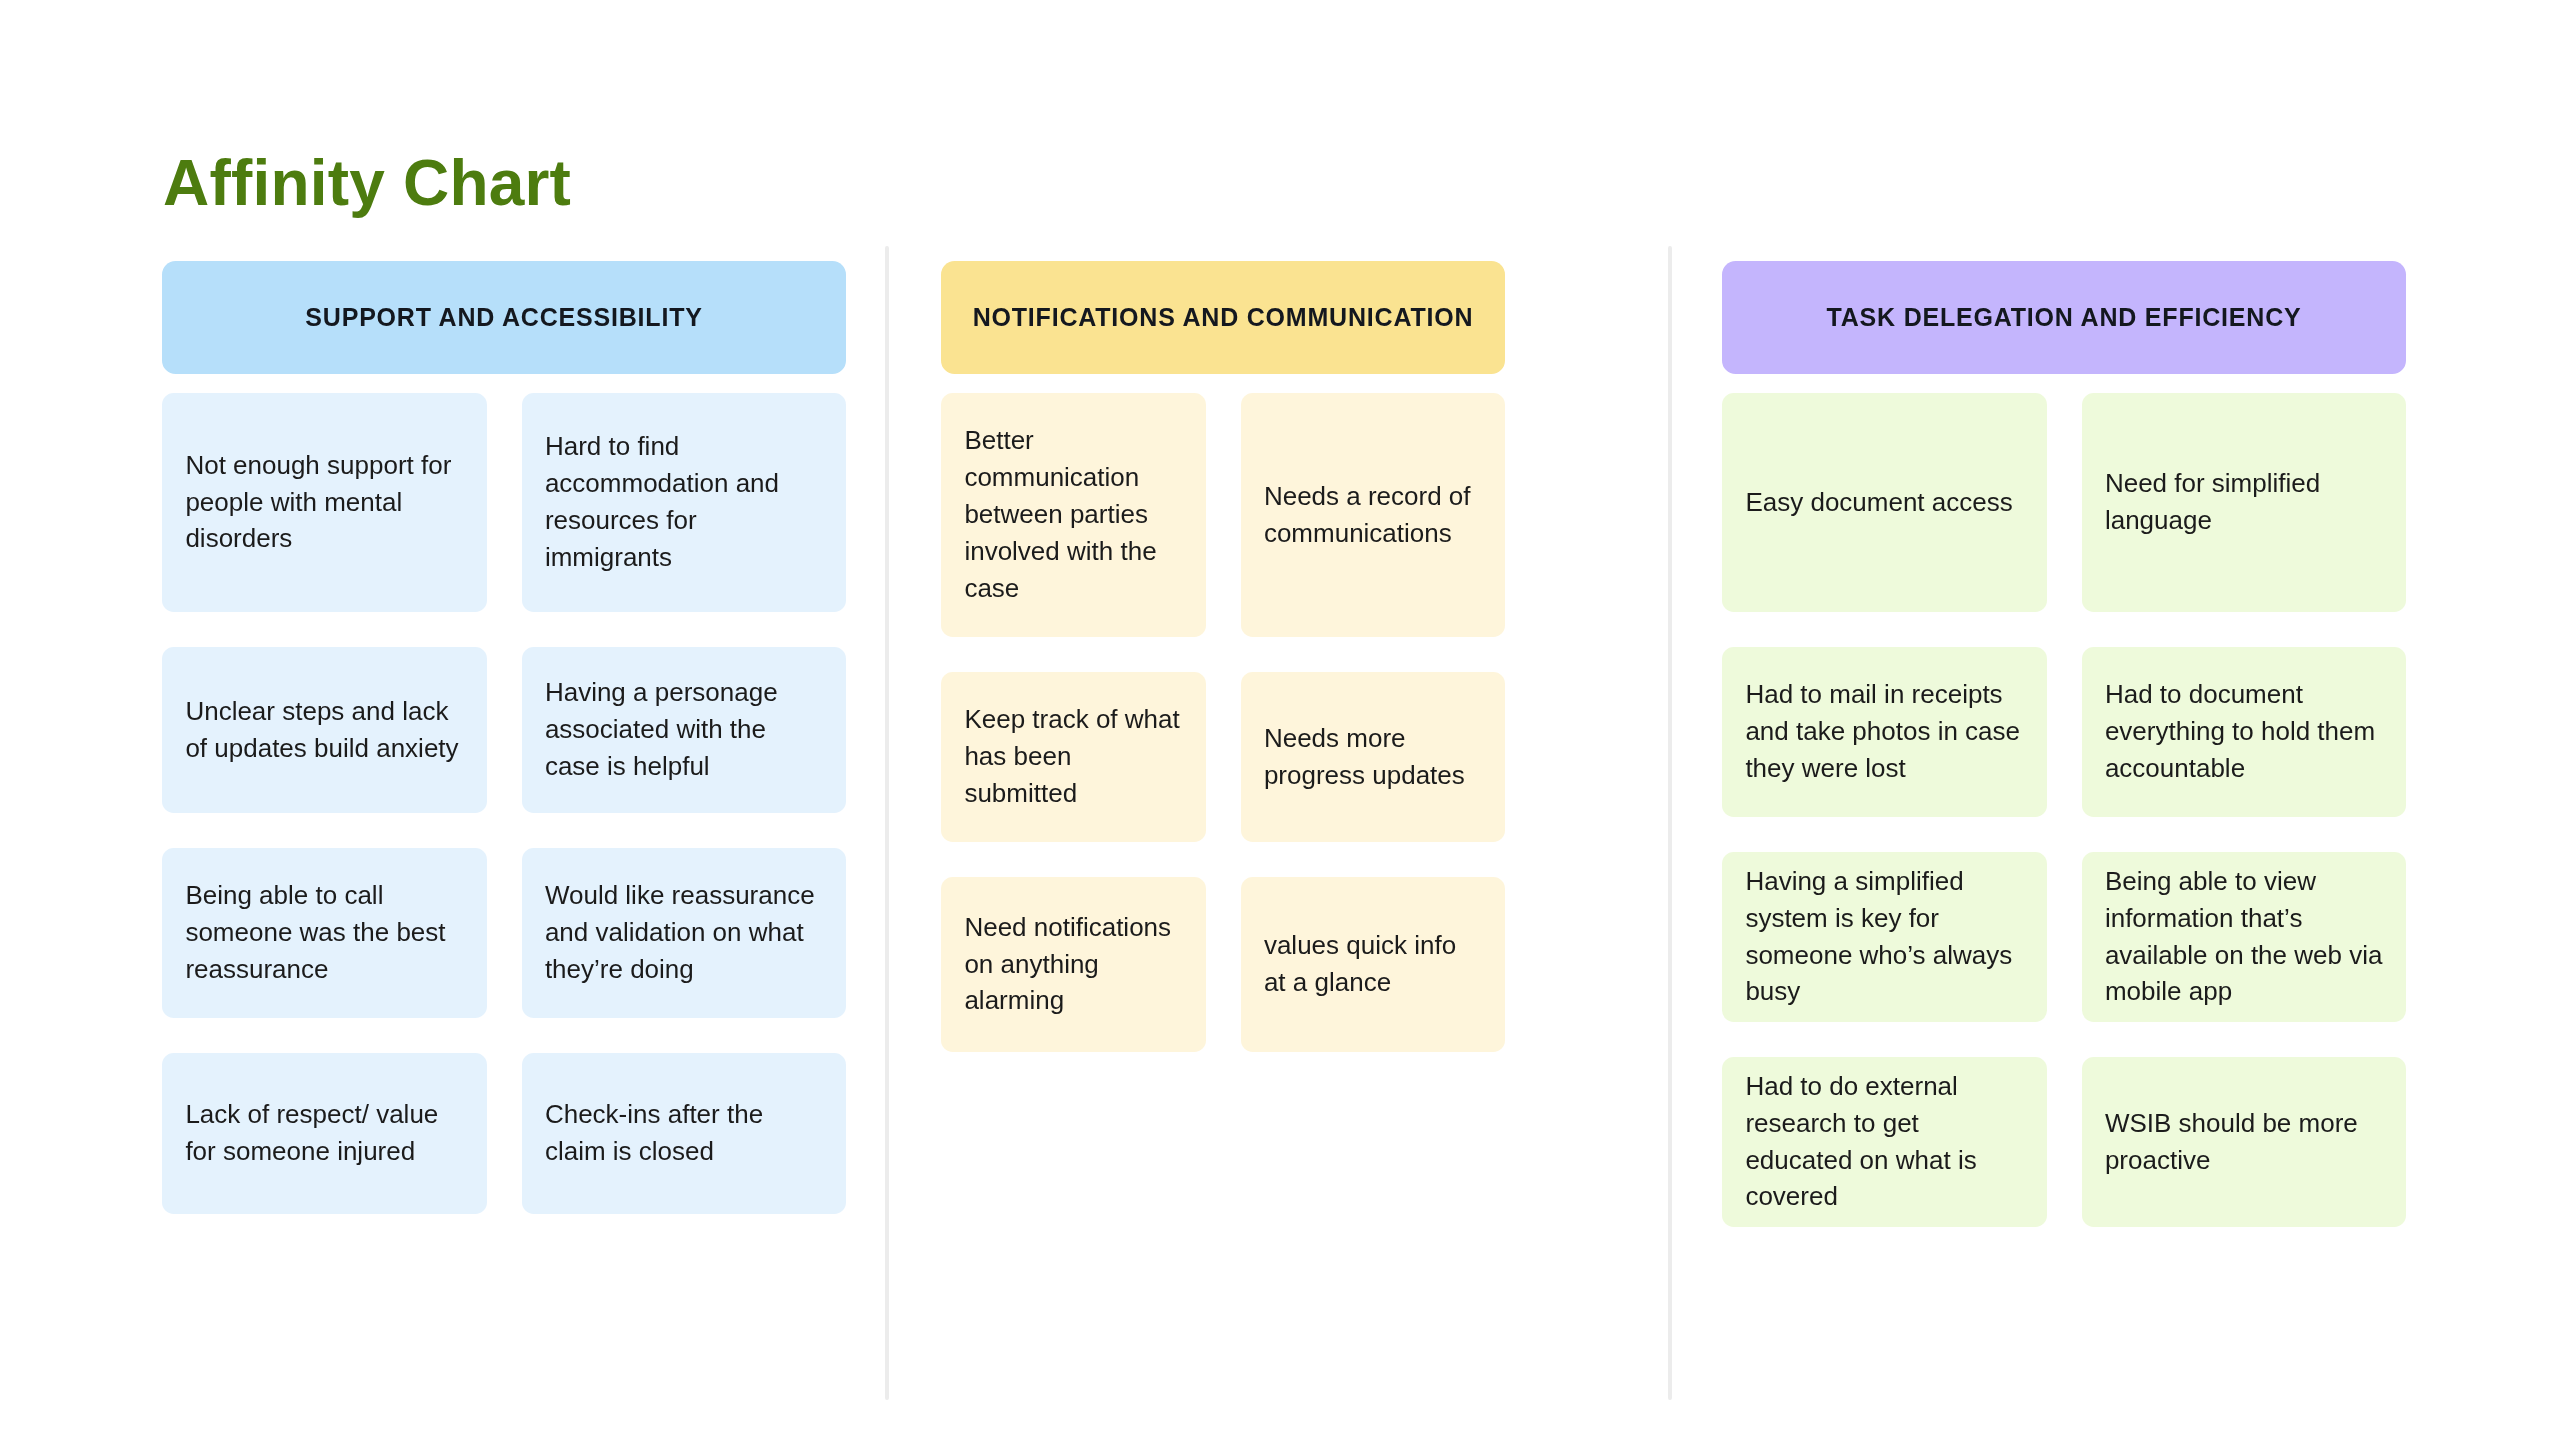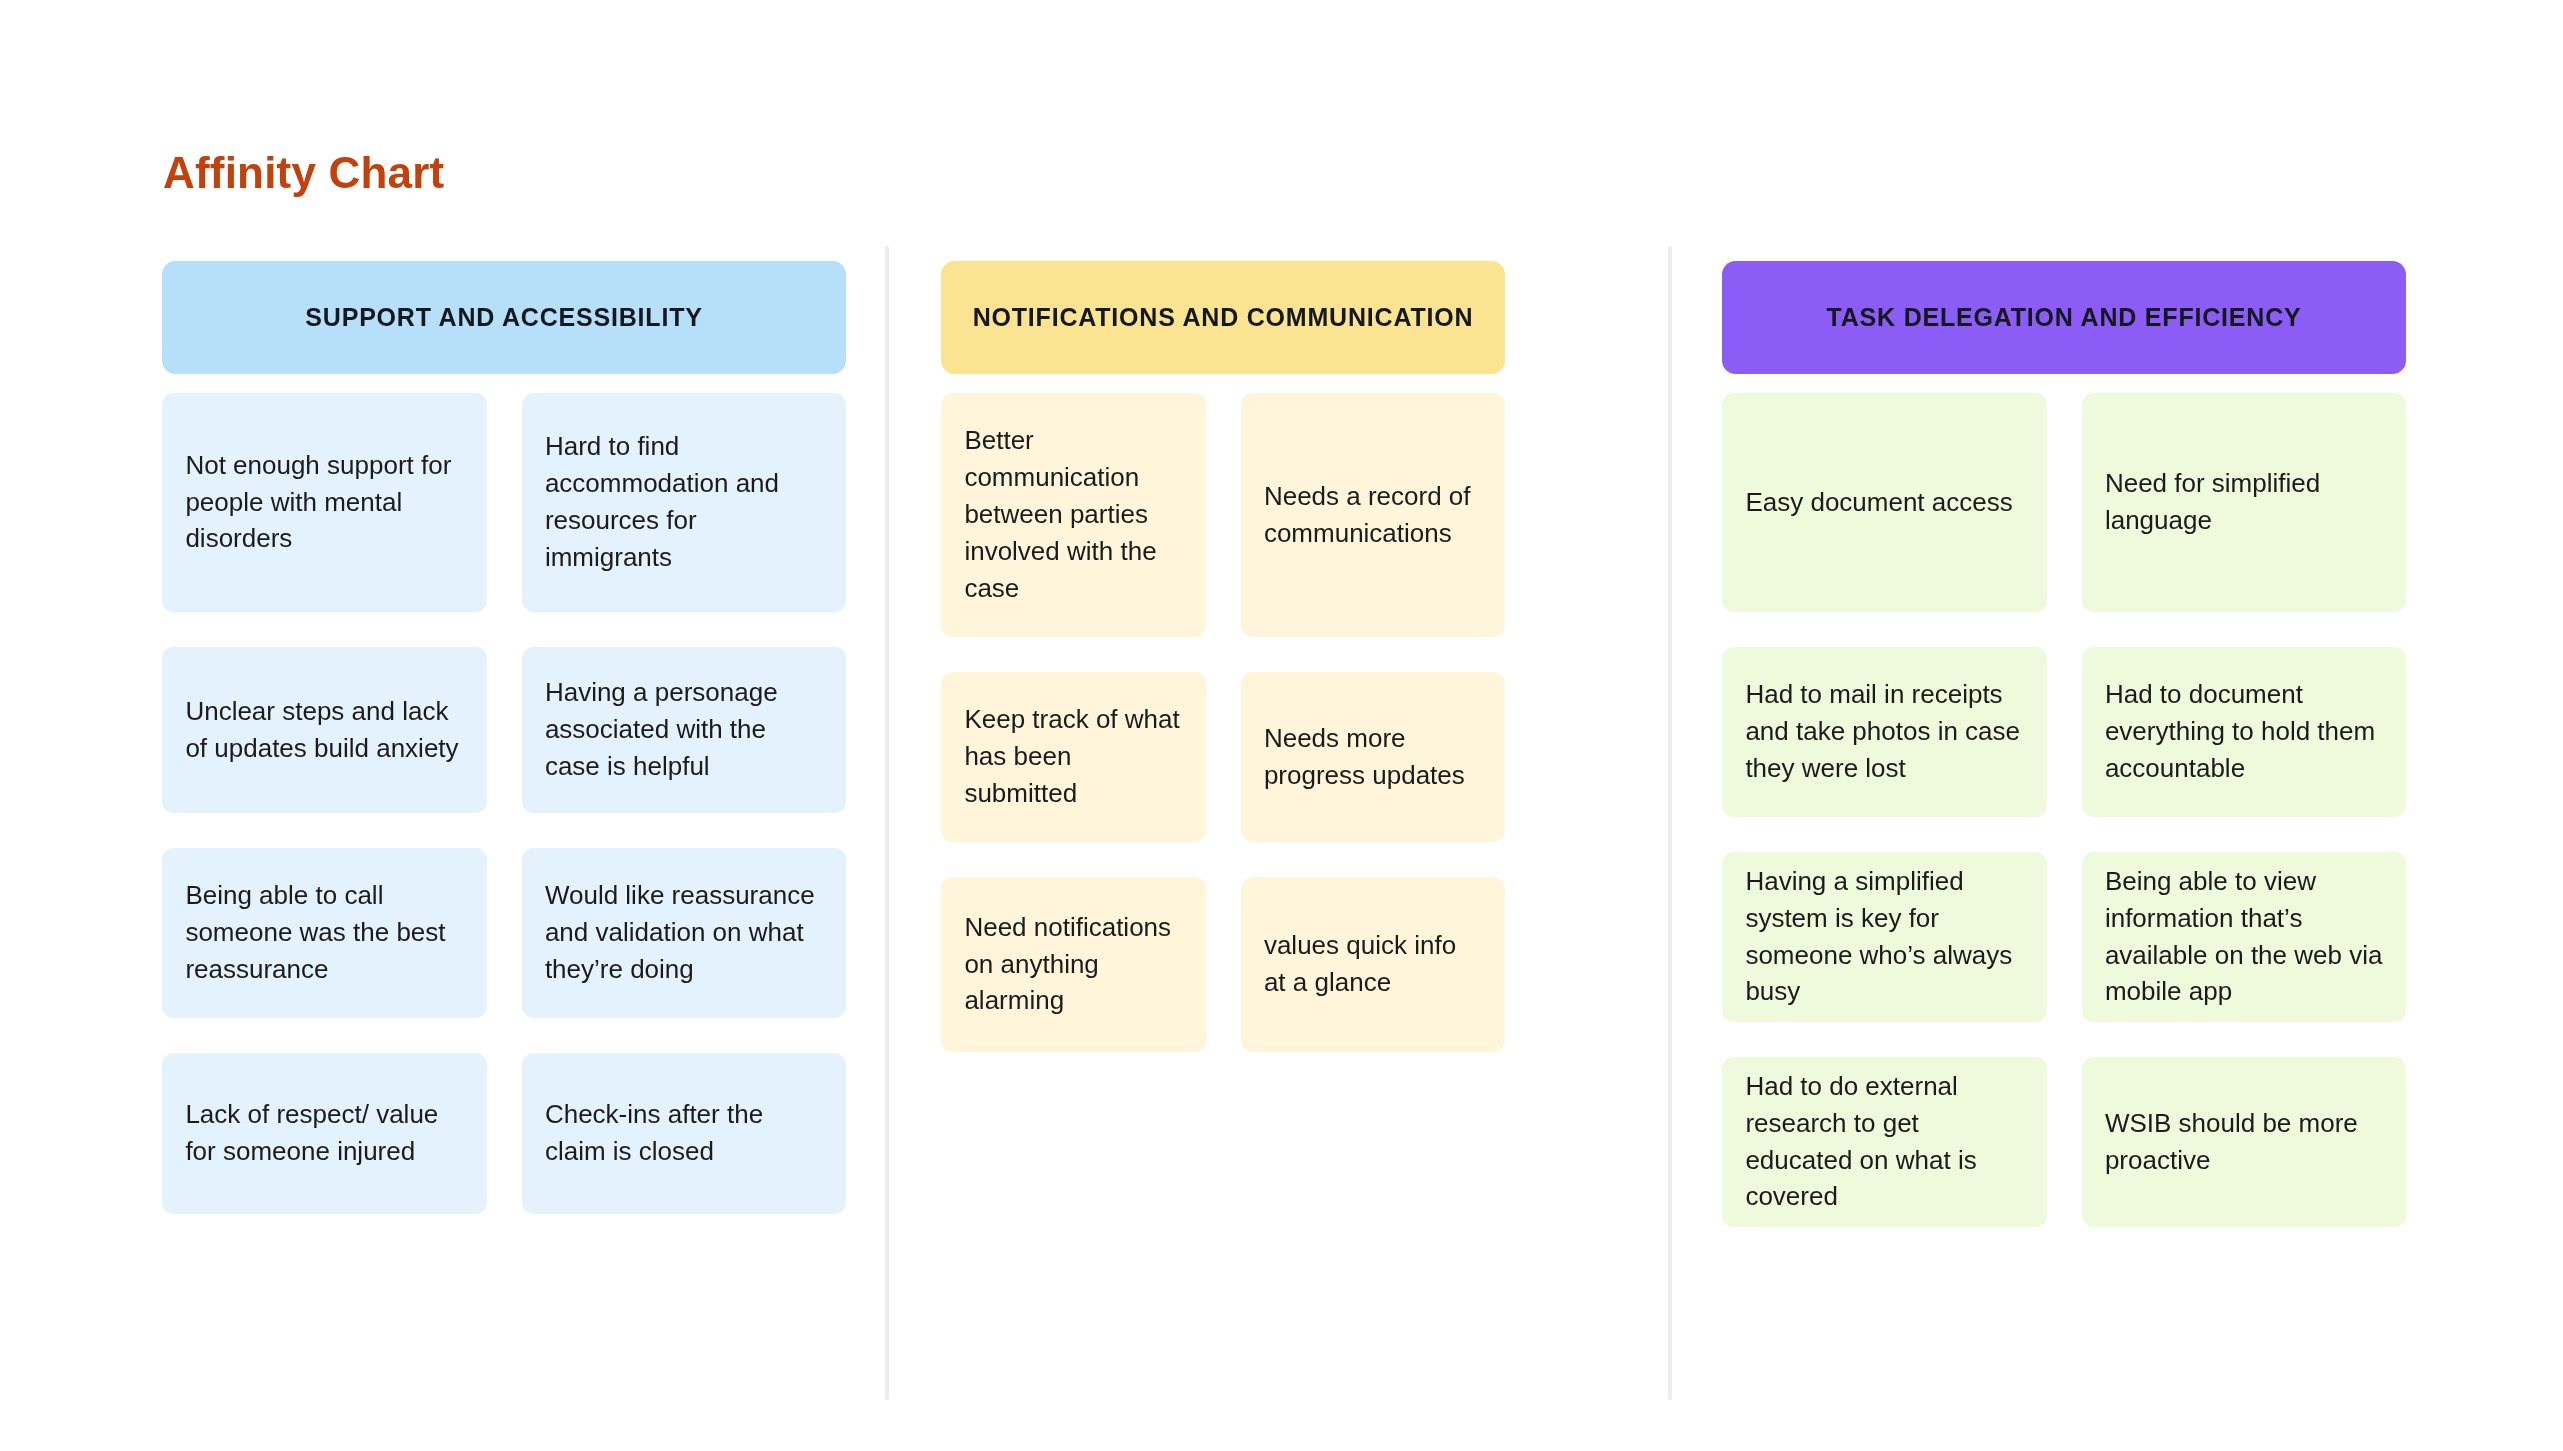--- a/index.html
+++ b/index.html
@@ -15,24 +15,24 @@
     position: relative;
     width: 2563px;
     height: 1452px;
     background: #ffffff;
     overflow: hidden;
   }
 
   
   .title {
     position: absolute;
-    font-size: 44px;
+    font-size: 64px;
     font-weight: 700;
     letter-spacing: 0.2px;
-    color: #c2410c;
+    color: #4d7c0f;
     white-space: nowrap;
     line-height: 1;
   }
   .title-left  { left: 163px; top: 151px; }
   .title-right { right: 159px; top: 151px; text-align: right; }
 
   
   .divider {
     position: absolute;
     width: 3.9px;
@@ -88,21 +88,21 @@
     min-height: 0;
   }
 
   
   .theme-blue  .group-header { background: #b6dffa; }
   .theme-blue  .card         { background: #e4f2fd; }
 
   .theme-yellow .group-header { background: #fae391; }
   .theme-yellow .card         { background: #fef5db; }
 
-  .theme-green .group-header { background: #8b5cf6; }
+  .theme-green .group-header { background: #c4b5fd; }
   .theme-green .card         { background: #eefadb; }
 
   
   .col-support .cards .card:nth-child(1),
   .col-support .cards .card:nth-child(2) { height: 219px; }
   .col-support .cards .card:nth-child(3),
   .col-support .cards .card:nth-child(4) { height: 166px; }
   .col-support .cards .card:nth-child(5),
   .col-support .cards .card:nth-child(6) { height: 170px; }
   .col-support .cards .card:nth-child(7),

